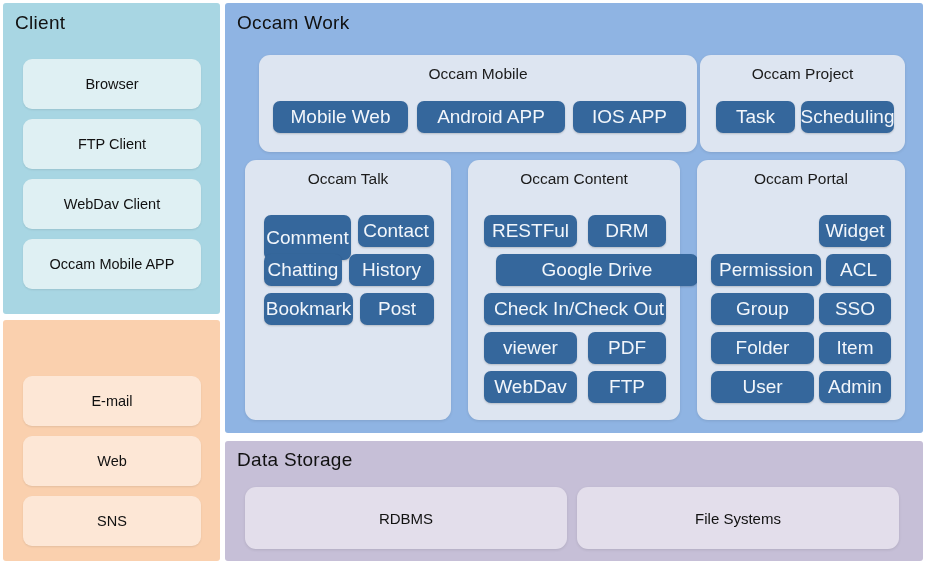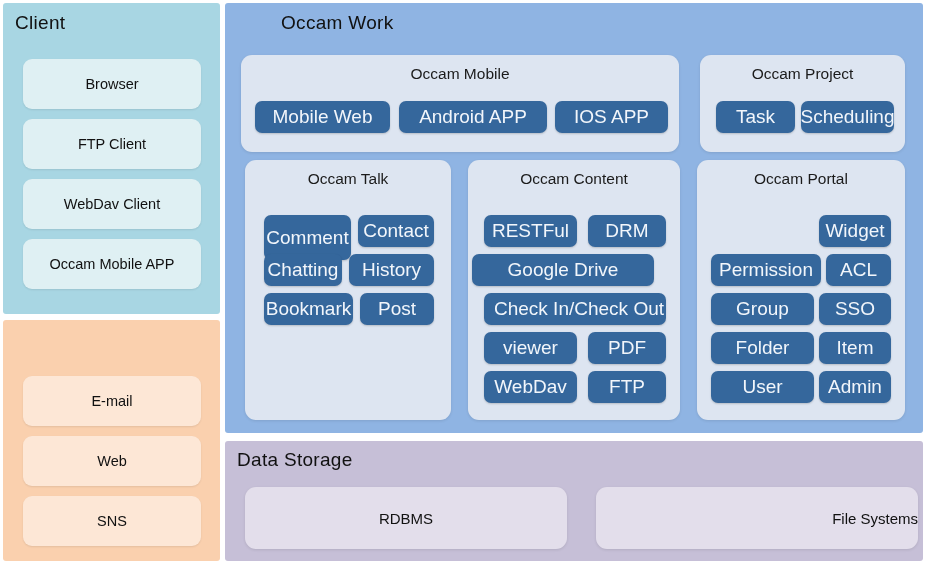--- a/index.html
+++ b/index.html
@@ -51,21 +51,21 @@
   }
   #other-system-panel .panel-title { left: 12px; top: 9px; }
 
   
   #occam-work-panel {
     left: 225px; top: 3px;
     width: 698px; height: 430px;
     background: #8fb4e3;
     border-radius: 3px;
   }
-  #occam-work-panel .panel-title { left: 12px; top: 9px; margin-left: 44px; }
+  #occam-work-panel .panel-title { left: 12px; top: 9px; }
 
   
   #data-storage-panel {
     left: 225px; top: 441px;
     width: 698px; height: 120px;
     background: #c6bfd7;
     border-radius: 3px;
   }
   #data-storage-panel .panel-title { left: 12px; top: 8px; }
 
@@ -174,21 +174,21 @@
       <span>Web</span>
     </div>
     <div class="soft-box other-box" style="top:176px">
       <span>SNS</span>
     </div>
   </div>
 
   <div class="panel" id="occam-work-panel">
     <div class="panel-title">Occam Work</div>
 
-    <div class="subpanel" id="occam-mobile" style="left:16px; top:52px; width:438px; height:97px;">
+    <div class="subpanel" id="occam-mobile" style="left:34px; top:52px; width:438px; height:97px;">
       <div class="subpanel-title">Occam Mobile</div>
       <div class="pill" style="left:14px;  top:46px; width:135px; height:32px;">
         <span>Mobile Web</span>
       </div>
       <div class="pill" style="left:158px; top:46px; width:148px; height:32px;">
         <span>Android APP</span>
       </div>
       <div class="pill" style="left:314px; top:46px; width:113px; height:32px;">
         <span>IOS APP</span>
       </div>
@@ -227,21 +227,21 @@
     </div>
 
     <div class="subpanel" id="occam-content" style="left:243px; top:157px; width:212px; height:260px;">
       <div class="subpanel-title">Occam Content</div>
       <div class="pill" style="left:16px;  top:55px; width:93px; height:32px;">
         <span>RESTFul</span>
       </div>
       <div class="pill" style="left:120px; top:55px; width:78px; height:32px;">
         <span>DRM</span>
       </div>
-      <div class="pill" style="left:4px;  top:94px; width:182px; height:32px;text-align:center;">
+      <div class="pill" style="left:28px;  top:94px; width:202px; height:32px;text-align:center;">
         <span>Google Drive</span>
       </div>
       <div class="pill" style="left:16px;  top:133px; width:182px; height:32px;padding-left:8px;">
         <span>Check In/Check Out</span>
       </div>
       <div class="pill" style="left:16px;  top:172px; width:93px; height:32px;">
         <span>viewer</span>
       </div>
       <div class="pill" style="left:120px; top:172px; width:78px; height:32px;">
         <span>PDF</span>
@@ -285,18 +285,18 @@
       </div>
     </div>
   </div>
 
   <div class="panel" id="data-storage-panel">
     <div class="panel-title">Data Storage</div>
 
     <div class="storage-box" style="left:20px; width:322px;">
       <span>RDBMS</span>
     </div>
-    <div class="storage-box" style="left:371px; width:322px;justify-content:flex-end;">
+    <div class="storage-box" style="left:352px; width:322px;">
       <span>File Systems</span>
     </div>
   </div>
 
 </div>
 
 </body></html>

